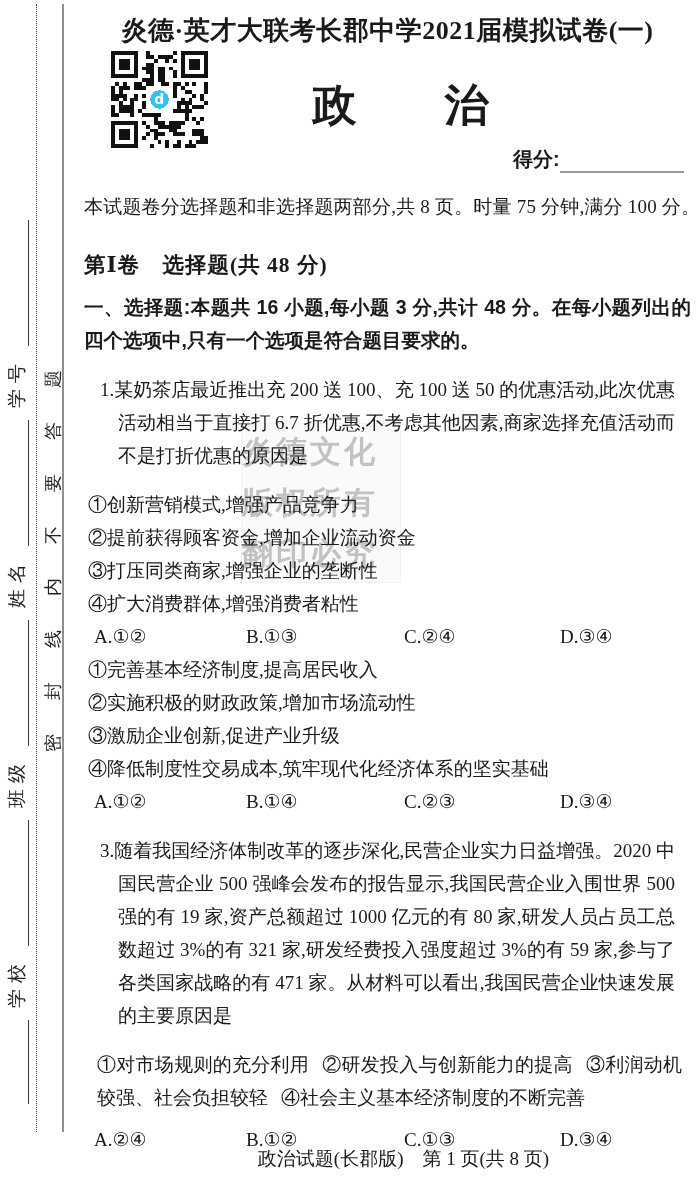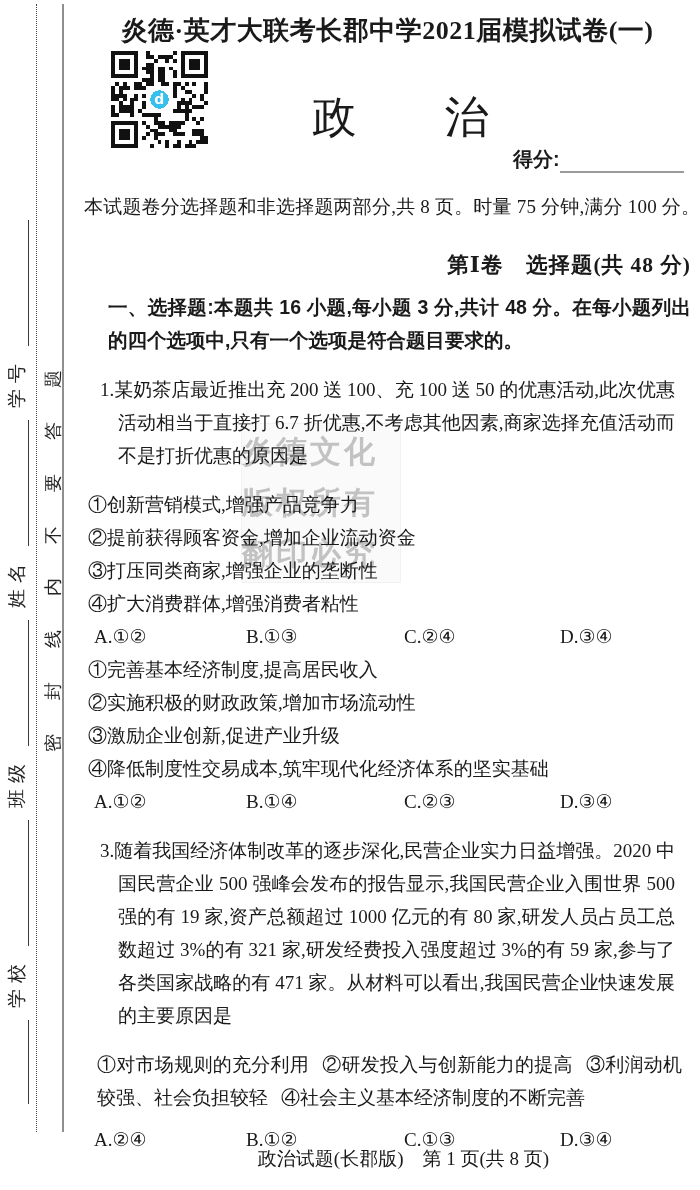--- a/index.html
+++ b/index.html
@@ -28,21 +28,21 @@
     font-size:18px;letter-spacing:34px;white-space:nowrap;color:#222;
   }
   
   .header-title{
     position:absolute;left:84px;top:13px;width:607px;text-align:center;
     font-size:26px;font-weight:bold;letter-spacing:0.5px;z-index:2;
   }
   .qr{position:absolute;left:111px;top:51px;width:97px;height:97px;z-index:3;}
   .subject-title{
     position:absolute;left:84px;top:76px;width:607px;text-align:center;
-    text-indent:26px;font-size:44px;font-weight:normal;z-index:2;margin-top:12px;
+    text-indent:26px;font-size:44px;font-weight:bold;z-index:2;
   }
   .score{
     position:absolute;left:513px;top:146px;z-index:2;
     font-family:"Liberation Sans","DejaVu Sans",sans-serif;
     font-size:20px;font-weight:bold;
   }
   .score-line{display:inline-block;width:124px;height:20px;
     border-bottom:2px solid #9a9a9a;vertical-align:bottom;}
   
   .watermark{
@@ -52,26 +52,26 @@
     padding:6px 0;box-sizing:border-box;
   }
   .watermark div{
     font-size:31px;color:rgba(110,110,110,0.40);letter-spacing:3px;
     font-weight:bold;line-height:44px;
   }
   
   .content{position:absolute;left:84px;top:190px;width:607px;z-index:2;}
   .intro{font-size:19px;line-height:33px;white-space:nowrap;letter-spacing:0.2px;}
   .section-heading{
-    text-align:right;font-size:21.5px;font-weight:bold;line-height:33px;
+    text-align:left;font-size:21.5px;font-weight:bold;line-height:33px;
     margin-top:26px;margin-bottom:9px;letter-spacing:1px;
   }
   .instr{
     font-family:"Liberation Sans","DejaVu Sans",sans-serif;
-    font-weight:bold;font-size:19.5px;line-height:33px;text-align:justify;margin-left:24px;
+    font-weight:bold;font-size:19.5px;line-height:33px;text-align:justify;
   }
   .stem{font-size:19px;line-height:33px;padding-left:18px;text-indent:-18px;
     text-align:justify;margin:16px;}
   .item{font-size:19px;line-height:33px;padding-left:4px;}
   .iwrap{font-size:19px;line-height:33px;padding-left:4px;text-align:justify;margin:9px;}
   .iitem{margin-right:13px;}
   .opts{display:grid;grid-template-columns:152px 158px 156px 1fr;
     padding-left:10px;font-size:19px;line-height:33px;}
   .footer{
     position:absolute;left:100px;top:1146px;width:607px;text-align:center;

